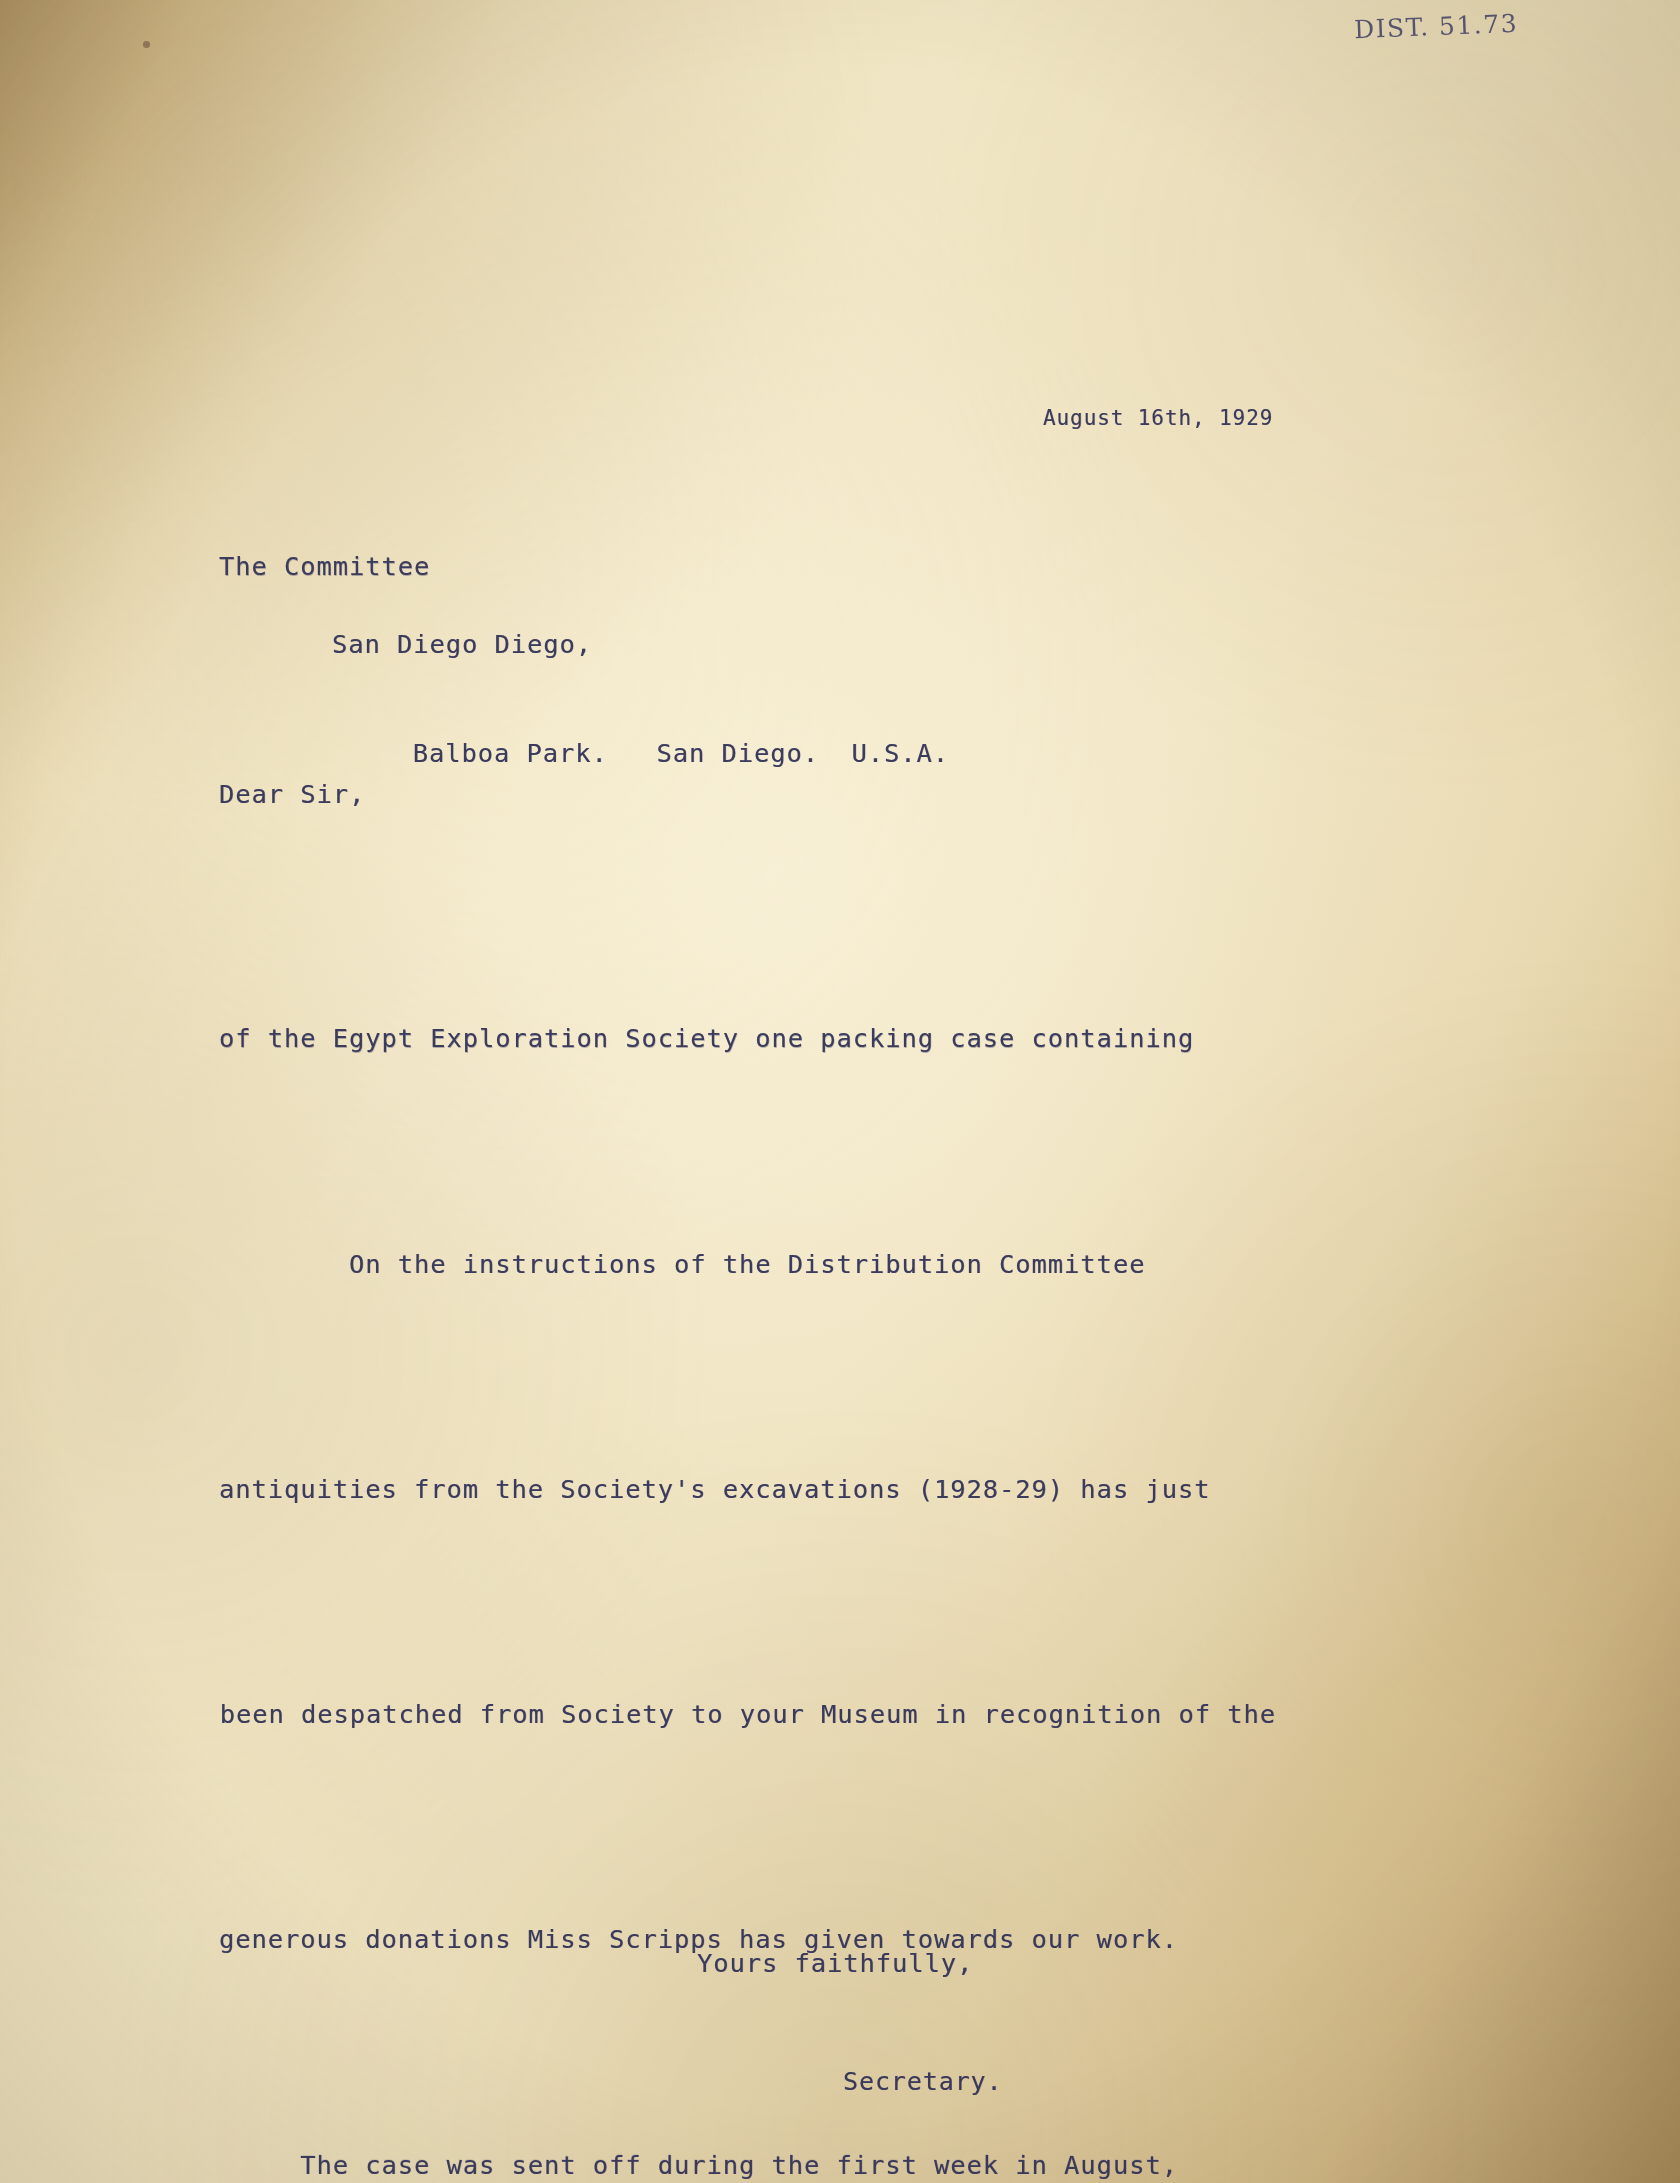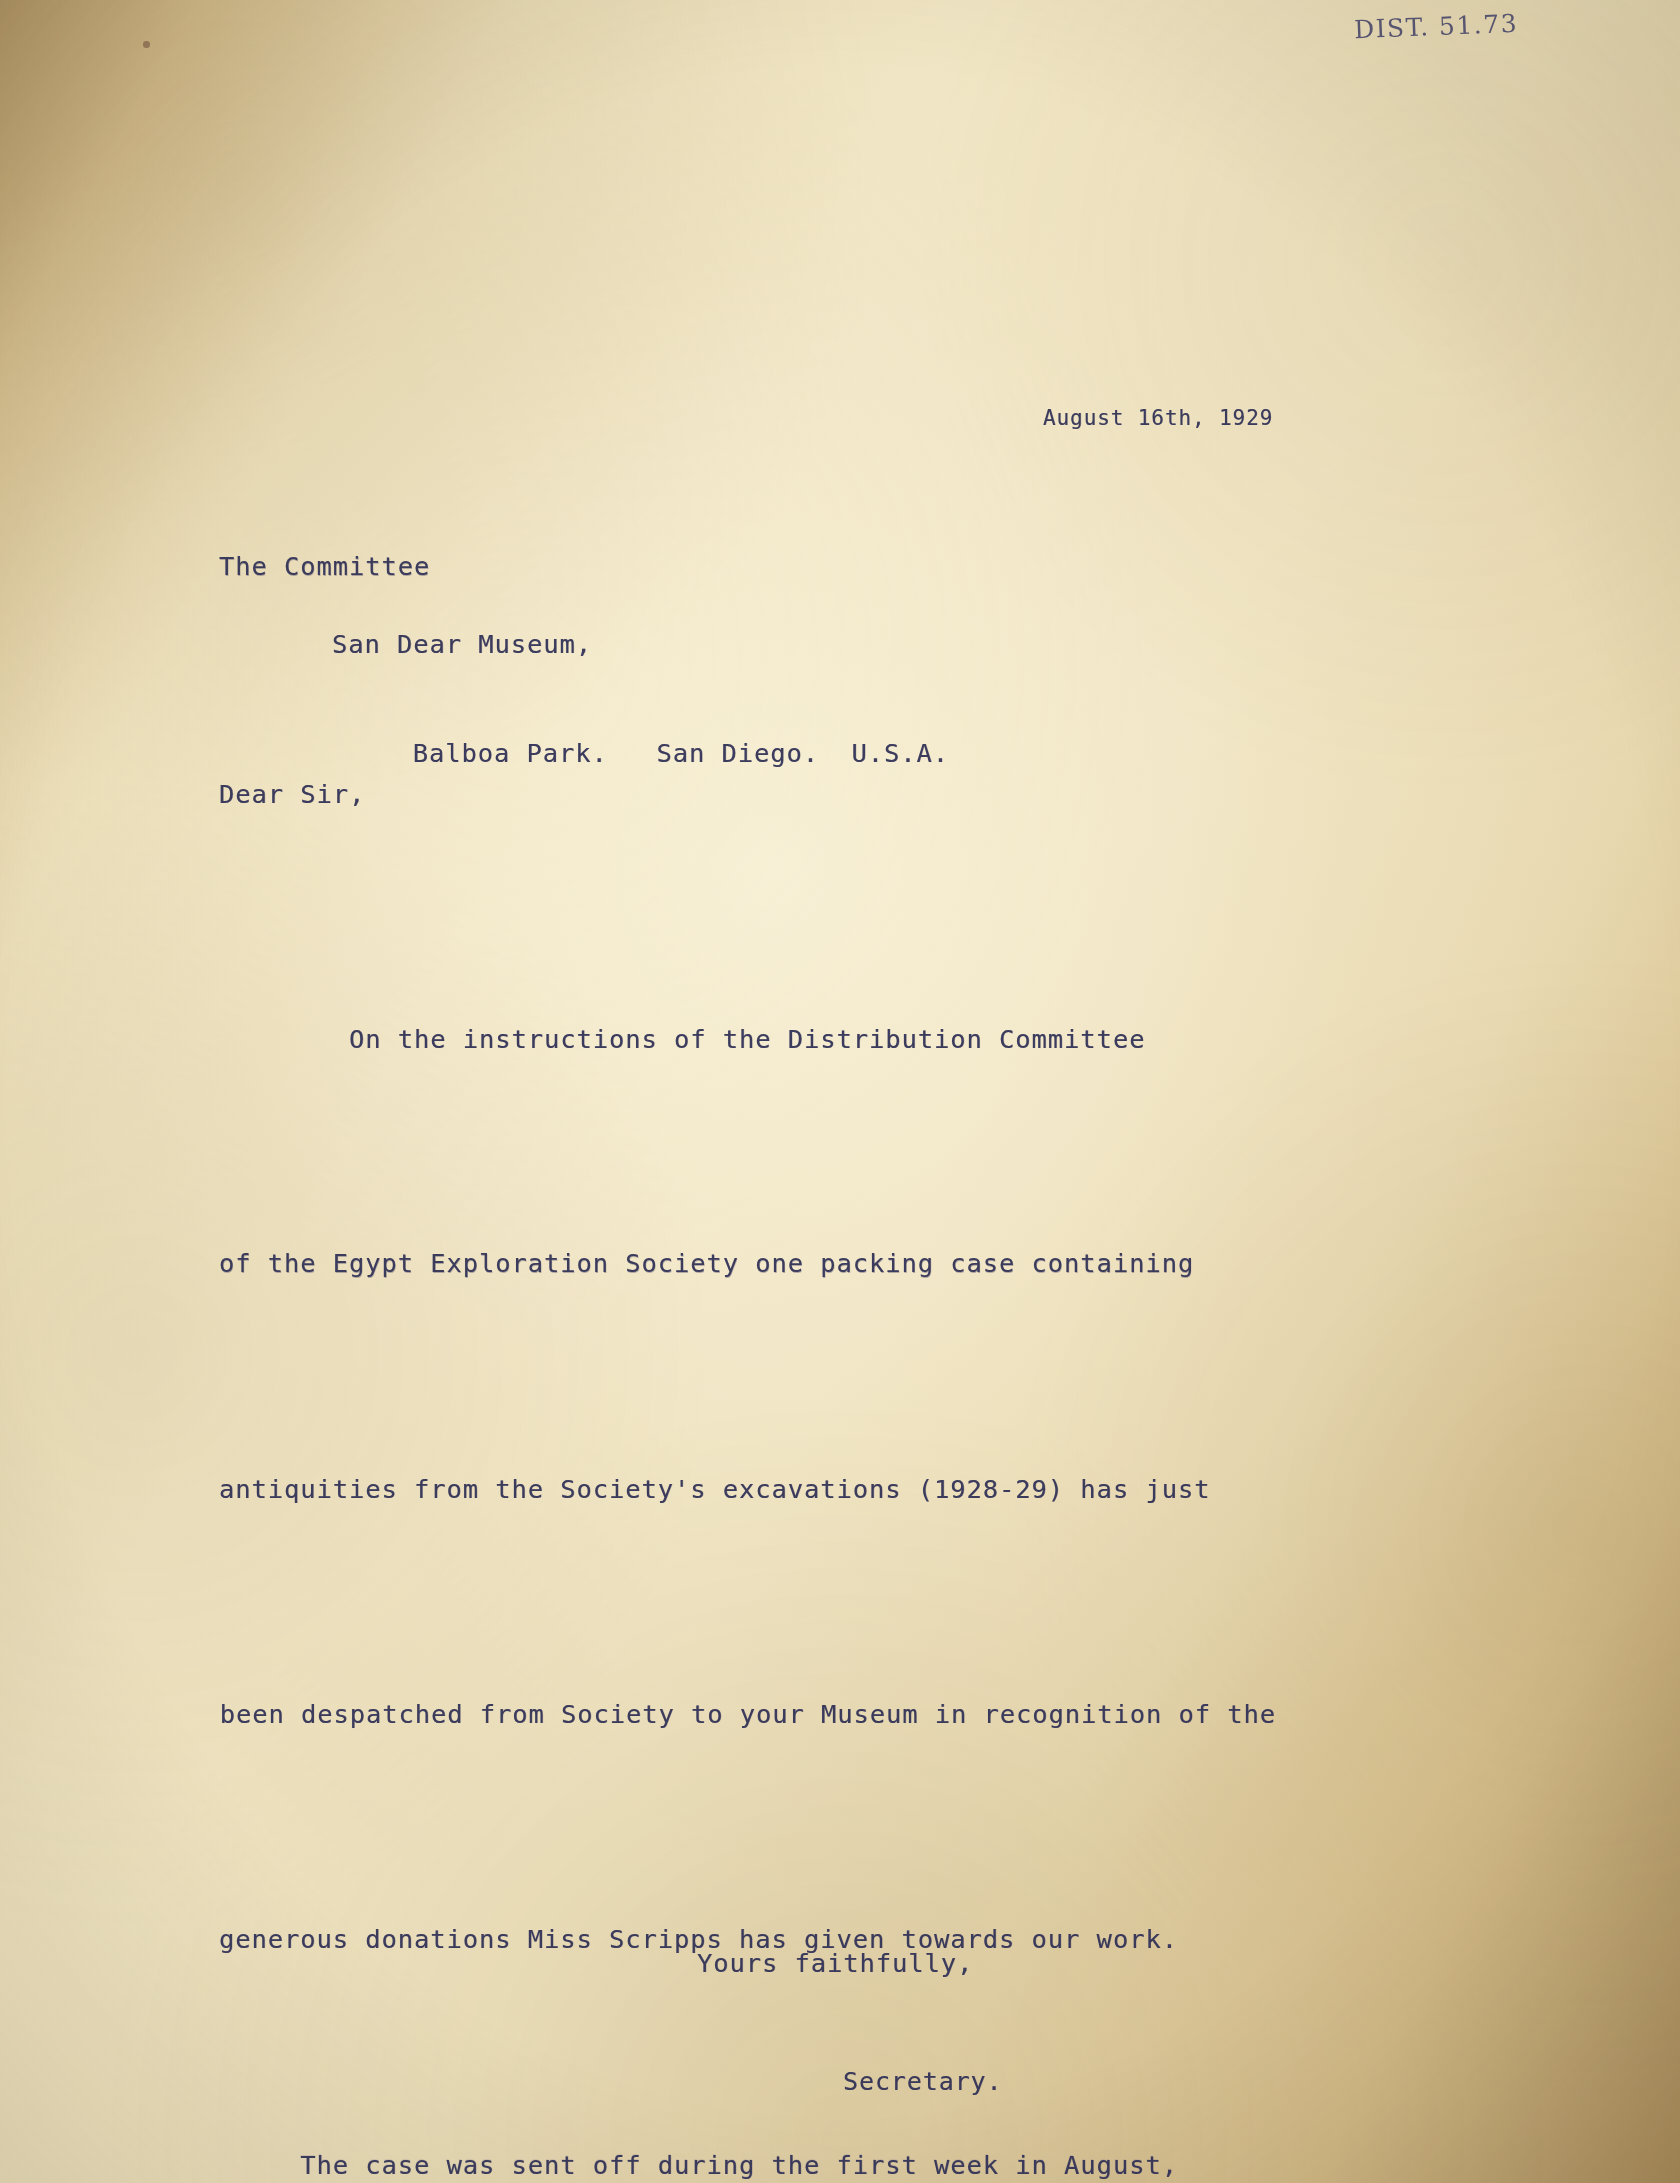--- a/index.html
+++ b/index.html
@@ -154,29 +154,29 @@
   <div class="content">
 
     <div class="ink-dot"></div>
 
     <div class="archive-mark">DIST. 51.73</div>
 
     <div class="tw date-line">August 16th, 1929</div>
 
     <div class="tw addr addr-1 j1">The Committee</div>
 
-    <div class="tw addr addr-2">San Dear Museum,</div>
+    <div class="tw addr addr-2">San Diego Diego,</div>
 
     <div class="tw addr addr-3 j3">Balboa Park.   San Diego.  U.S.A.</div>
 
     <div class="tw salutation">Dear Sir,</div>
 
     <div class="tw body-block">
+      <span class="ln j1">of the Egypt Exploration Society one packing case containing</span>
       <span class="ln">        On the instructions of the Distribution Committee</span>
-      <span class="ln j1">of the Egypt Exploration Society one packing case containing</span>
       <span class="ln">antiquities from the Society's excavations (1928-29) has just</span>
       <span class="ln j3">been despatched from Society to your Museum in recognition of the</span>
       <span class="ln">generous donations Miss Scripps has given towards our work.</span>
       <span class="ln j2">     The case was sent off during the first week in August,</span>
       
       
       
       
       
       

